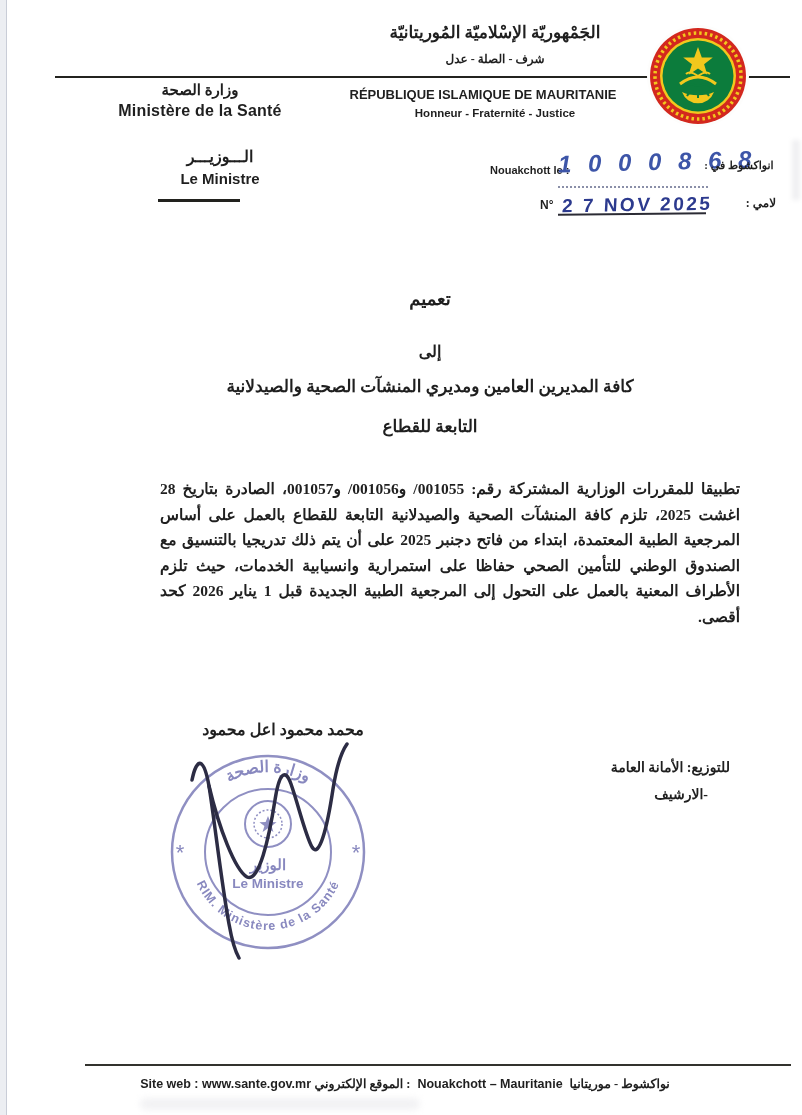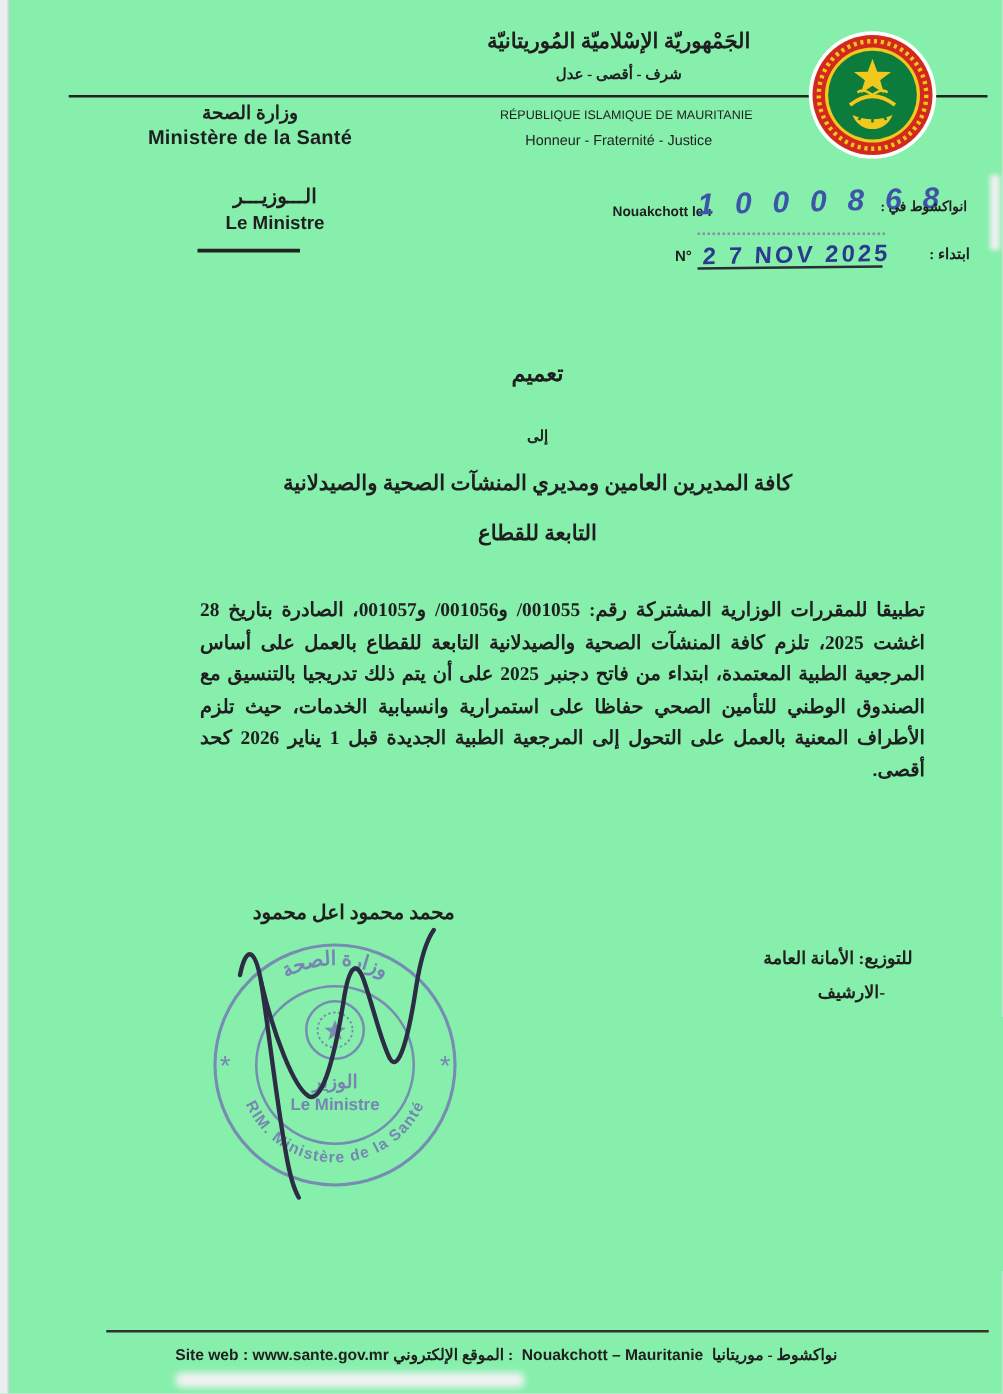--- a/index.html
+++ b/index.html
@@ -1,56 +1,56 @@
 <!DOCTYPE html>
 <html><head>
 <meta charset="utf-8">
 <style>
   html,body{margin:0;padding:0;background:#e8e8ea;}
   .page{
     position:relative;width:802px;height:1115px;margin:0 auto;
-    background:#86efac;overflow:hidden;
+    background:#ffffff;overflow:hidden;
     font-family:"Liberation Sans","DejaVu Sans",sans-serif;
     color:#1f1f1f;
   }
   .abs{position:absolute;}
   .ctr{text-align:center;}
   .rtl{direction:rtl;unicode-bidi:embed;}
   .arabic{font-family:"Liberation Serif","DejaVu Serif",serif;}
   
   .scan-edge-left{left:0;top:0;width:6px;height:1115px;background:#eceef2;border-right:1px solid #c9cdd7;}
   .scan-smudge-bottom{left:140px;top:1098px;width:280px;height:12px;background:#f2f2f4;filter:blur(3px);border-radius:6px;}
   .scan-smudge-right{left:792px;top:140px;width:8px;height:60px;background:#f0f0f2;filter:blur(2px);}
   
   .republic-ar{left:330px;top:22px;width:330px;font-size:17px;font-weight:bold;}
   .motto-ar{left:330px;top:52px;width:330px;font-size:12px;font-weight:bold;}
   .hrule{left:55px;top:76px;width:735px;height:2px;background:#23231f;}
   .ministry-ar{left:95px;top:81px;width:210px;font-size:15px;font-weight:bold;}
   .ministry-fr{left:95px;top:102px;width:210px;font-size:16px;font-weight:bold;letter-spacing:.2px;}
-  .republic-fr{left:336px;top:87px;width:330px;font-size:10px;font-weight:normal;}
-  .motto-fr{left:330px;top:107px;width:330px;font-size:11.5px;font-weight:normal;}
+  .republic-fr{left:318px;top:87px;width:330px;font-size:13px;font-weight:bold;}
+  .motto-fr{left:330px;top:107px;width:330px;font-size:11.5px;font-weight:bold;}
   .emblem-svg{left:646px;top:20px;}
   
   .minister-ar{left:125px;top:147px;width:190px;font-size:16px;font-weight:bold;}
   .minister-fr{left:125px;top:170px;width:190px;font-size:15px;font-weight:bold;}
   .minister-underline{left:158px;top:199px;width:82px;height:2.5px;background:#22221e;}
   
   .place-label-fr{left:490px;top:164px;font-size:11px;font-weight:bold;}
   .stamp-number{left:558px;top:148px;font-size:24px;font-weight:bold;font-style:italic;
     color:#3d55a8;letter-spacing:5px;transform:rotate(-1.5deg);white-space:nowrap;}
   .dotted-line{left:558px;top:186px;width:150px;border-bottom:2px dotted #8a8fa8;}
   .place-label-ar{left:700px;top:159px;width:78px;font-size:11px;font-weight:bold;text-align:center;}
   .num-label-fr{left:540px;top:198px;font-size:12px;font-weight:bold;}
   .num-rule{left:558px;top:213px;width:148px;height:2px;background:#2b2b34;transform:rotate(-.6deg);}
   .stamp-date{left:562px;top:194px;font-size:19px;font-weight:bold;color:#2c3a8e;
     letter-spacing:2.5px;transform:rotate(-1deg) skewX(-4deg);white-space:nowrap;}
   .num-label-ar{left:726px;top:196px;width:50px;font-size:12px;font-weight:bold;}
   
   .subj-title{left:250px;top:288px;width:360px;font-size:18px;font-weight:bold;}
-  .subj-to{left:250px;top:342px;width:360px;font-size:12px;font-weight:bold;}
+  .subj-to{left:250px;top:342px;width:360px;font-size:16px;font-weight:bold;}
   .subj-rcpt{left:140px;top:376px;width:580px;font-size:17px;font-weight:bold;}
   .subj-rcpt2{left:250px;top:416px;width:360px;font-size:17px;font-weight:bold;}
   
   .body-text{left:148px;top:476px;width:592px;font-size:15.5px;font-weight:600;
     line-height:25.5px;text-align:justify;text-align-last:right;}
   .body-text p{margin:0 0 12px 12px;}
   
   .signer-name{left:158px;top:720px;width:250px;font-size:16px;font-weight:bold;}
   .distribution{left:480px;top:754px;width:250px;font-size:14px;font-weight:bold;line-height:27px;}
   .stamp-svg{left:146px;top:738px;}
@@ -62,21 +62,21 @@
 </head>
 <body>
 
 <div class="page">
 
   <div class="abs scan-edge-left"></div>
   <div class="abs scan-smudge-bottom"></div>
   <div class="abs scan-smudge-right"></div>
 
   <div class="abs republic-ar ctr rtl arabic">الجَمْهوريّة الإسْلاميّة المُوريتانيّة</div>
-  <div class="abs motto-ar ctr rtl arabic">شرف - أقصى - عدل</div>
+  <div class="abs motto-ar ctr rtl arabic">شرف - الصلة - عدل</div>
   <div class="abs hrule"></div>
 
   <div class="abs ministry-ar ctr rtl arabic">وزارة الصحة</div>
   <div class="abs ministry-fr ctr">Ministère de la Santé</div>
   <div class="abs republic-fr ctr">RÉPUBLIQUE ISLAMIQUE DE MAURITANIE</div>
   <div class="abs motto-fr ctr">Honneur - Fraternité - Justice</div>
 
   <svg class="abs emblem-svg" width="104" height="114" viewBox="0 0 104 114">
     <circle cx="52" cy="56" r="51" fill="#fdfdfc"></circle>
     <circle cx="52" cy="56" r="48" fill="#d3281e"></circle>
@@ -95,21 +95,21 @@
   <div class="abs minister-underline"></div>
 
   <div class="abs place-label-fr">Nouakchott le :</div>
   <div class="abs stamp-number">1 0 0 0 8 6 8</div>
   <div class="abs dotted-line"></div>
   <div class="abs place-label-ar rtl arabic">انواكشوط في :</div>
 
   <div class="abs num-label-fr">N°</div>
   <div class="abs num-rule"></div>
   <div class="abs stamp-date">2 7 NOV 2025</div>
-  <div class="abs num-label-ar rtl arabic">ابتداء :</div>
+  <div class="abs num-label-ar rtl arabic">لامي :</div>
 
   <div class="abs subj-title ctr rtl arabic">تعميم</div>
   <div class="abs subj-to ctr rtl arabic">إلى</div>
   <div class="abs subj-rcpt2 ctr rtl arabic">التابعة للقطاع</div>
   <div class="abs subj-rcpt ctr rtl arabic">كافة المديرين العامين ومديري المنشآت الصحية والصيدلانية</div>
 
   <div class="abs body-text rtl arabic">
     <p>تطبيقا للمقررات الوزارية المشتركة رقم: 001055/ و001056/ و001057، الصادرة بتاريخ 28 اغشت 2025، تلزم كافة المنشآت الصحية والصيدلانية التابعة للقطاع بالعمل على أساس المرجعية الطبية المعتمدة، ابتداء من فاتح دجنبر 2025 على أن يتم ذلك تدريجيا بالتنسيق مع الصندوق الوطني للتأمين الصحي حفاظا على استمرارية وانسيابية الخدمات، حيث تلزم الأطراف المعنية بالعمل على التحول إلى المرجعية الطبية الجديدة قبل 1 يناير 2026 كحد أقصى.</p>
   </div>
 

